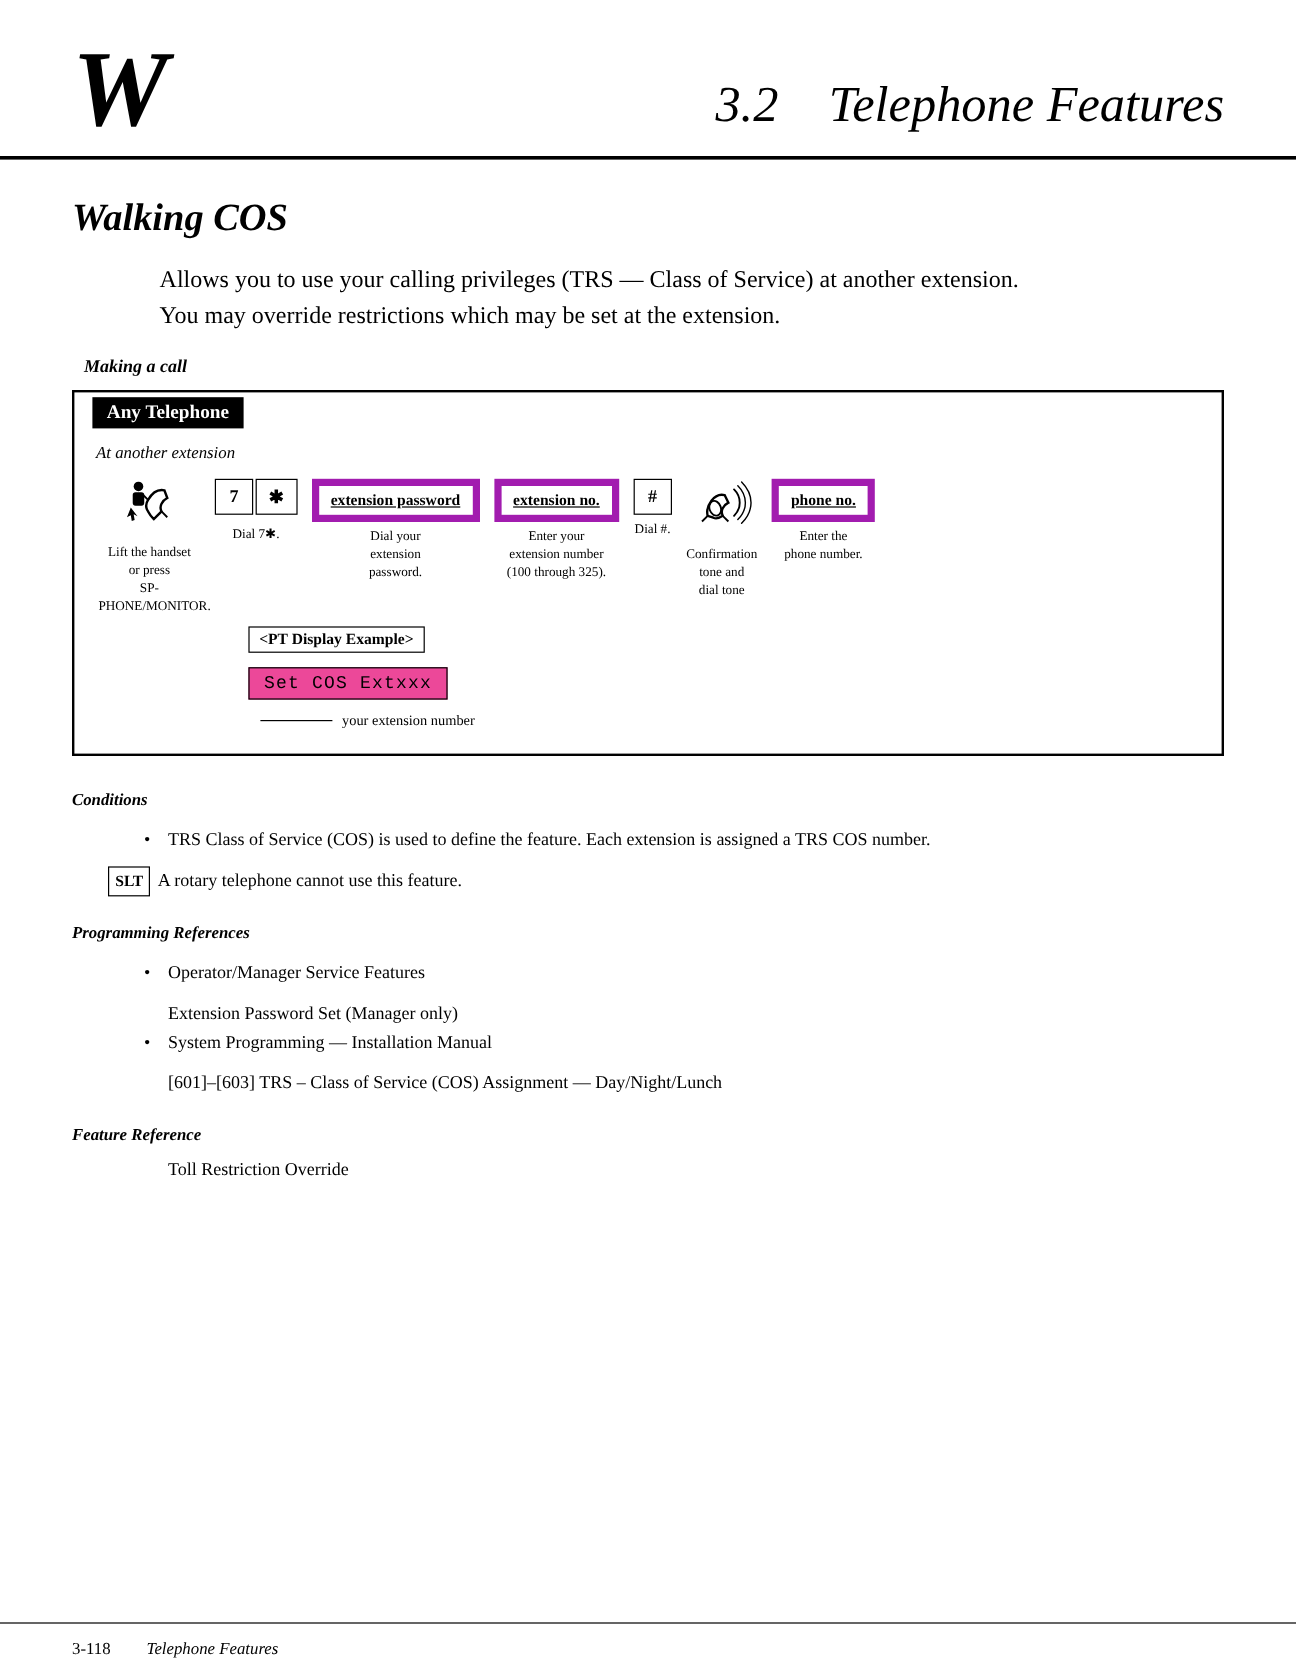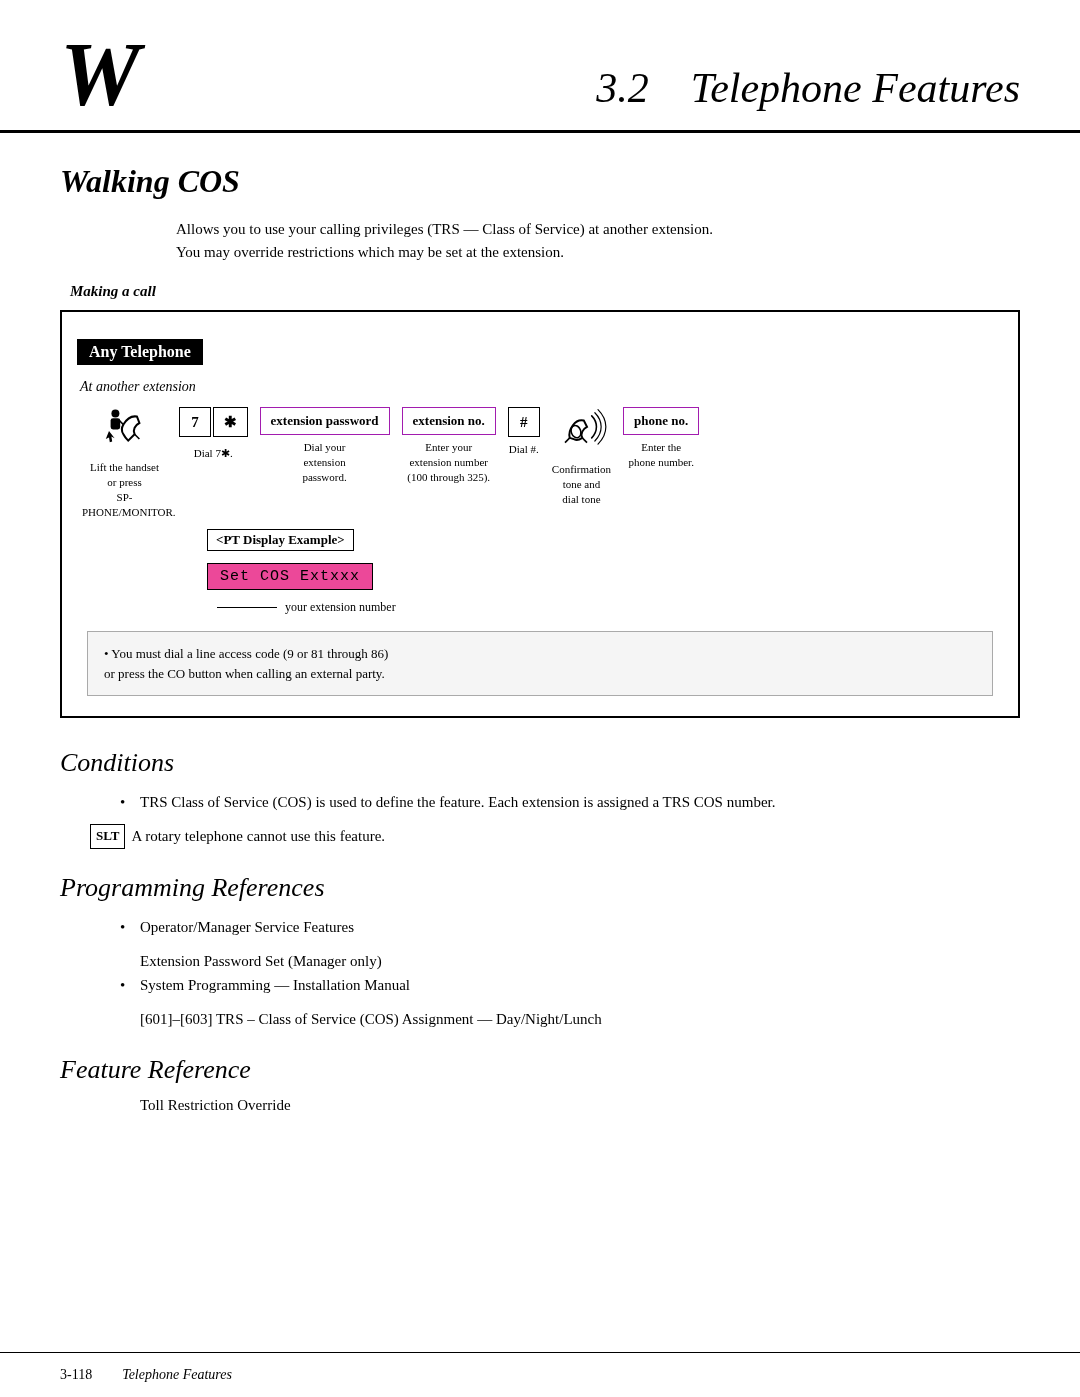--- a/index.html
+++ b/index.html
@@ -43,39 +43,39 @@
 
     
     .page-title {
       font-size: 32px;
       font-style: italic;
       font-weight: bold;
       margin-bottom: 18px;
     }
 
     .description {
-      font-size: 15px;
-      margin-left: 116px;
+      font-size: 20px;
+      margin-left: 73px;
       margin-bottom: 20px;
       line-height: 1.5;
     }
 
     
     .subsection-title {
       font-size: 15px;
       font-weight: bold;
       font-style: italic;
       margin-bottom: 10px;
       margin-left: 10px;
     }
 
     
     .diagram-box {
       border: 2px solid #000;
-      padding: 27px 15px 20px 15px;
+      padding: 4px 15px 20px 15px;
       margin-bottom: 30px;
     }
 
     .any-telephone-bar {
       background: #000;
       color: #fff;
       font-size: 16px;
       font-weight: bold;
       padding: 4px 12px;
       display: inline-block;
@@ -83,30 +83,31 @@
     }
 
     .at-another-ext {
       font-style: italic;
       font-size: 14px;
       margin-bottom: 12px;
       margin-left: 3px;
     }
 
     .step-box {
-      border: 1px solid #a21caf;
+      border: 6px solid #a21caf;
       padding: 4px 10px;
       font-size: 13px;
       font-weight: bold;
       white-space: nowrap;
       margin-bottom: 4px;
       min-height: 28px;
       display: flex;
       align-items: center;
       justify-content: center;
+      text-decoration: underline;
     }
 
     
     .step-connector {
       display: flex;
       align-items: center;
       padding-top: 6px;
       font-size: 16px;
       color: #000;
       margin: 0 2px;
@@ -167,23 +168,23 @@
       border: 1px solid #aaa;
       background: #f5f5f5;
       padding: 12px 16px;
       font-size: 13px;
       line-height: 1.5;
       margin: 16px 10px 0 10px;
     }
 
     
     .section-heading {
-      font-size: 26px;
-      font-style: italic;
-      font-weight: normal;
+      font-size: 14px;
+      font-style: italic;
+      font-weight: bold;
       margin-bottom: 12px;
       margin-top: 24px;
     }
 
     .bullet-list {
       list-style: none;
       margin-left: 60px;
       margin-bottom: 10px;
     }
 
@@ -411,24 +412,20 @@
       <div style="margin-bottom:6px;">
         <span class="pt-display-screen">Set COS  Extxxx</span>
       </div>
       <div class="pt-display-note">
         <div class="pt-display-line"></div>
         <span>your extension number</span>
       </div>
     </div>
 
     
-    <div class="diagram-note">
-      <div>•  You must dial a line access code (9 or 81 through 86)</div>
-      <div>   or press the CO button when calling an external party.</div>
-    </div>
 
   </div>
 
   <div class="section-heading">Conditions</div>
   <ul class="bullet-list">
     <li>
       <span>TRS Class of Service (COS) is used to define the feature. Each extension is assigned a TRS COS number.</span>
     </li>
   </ul>
   <div class="slt-line">

